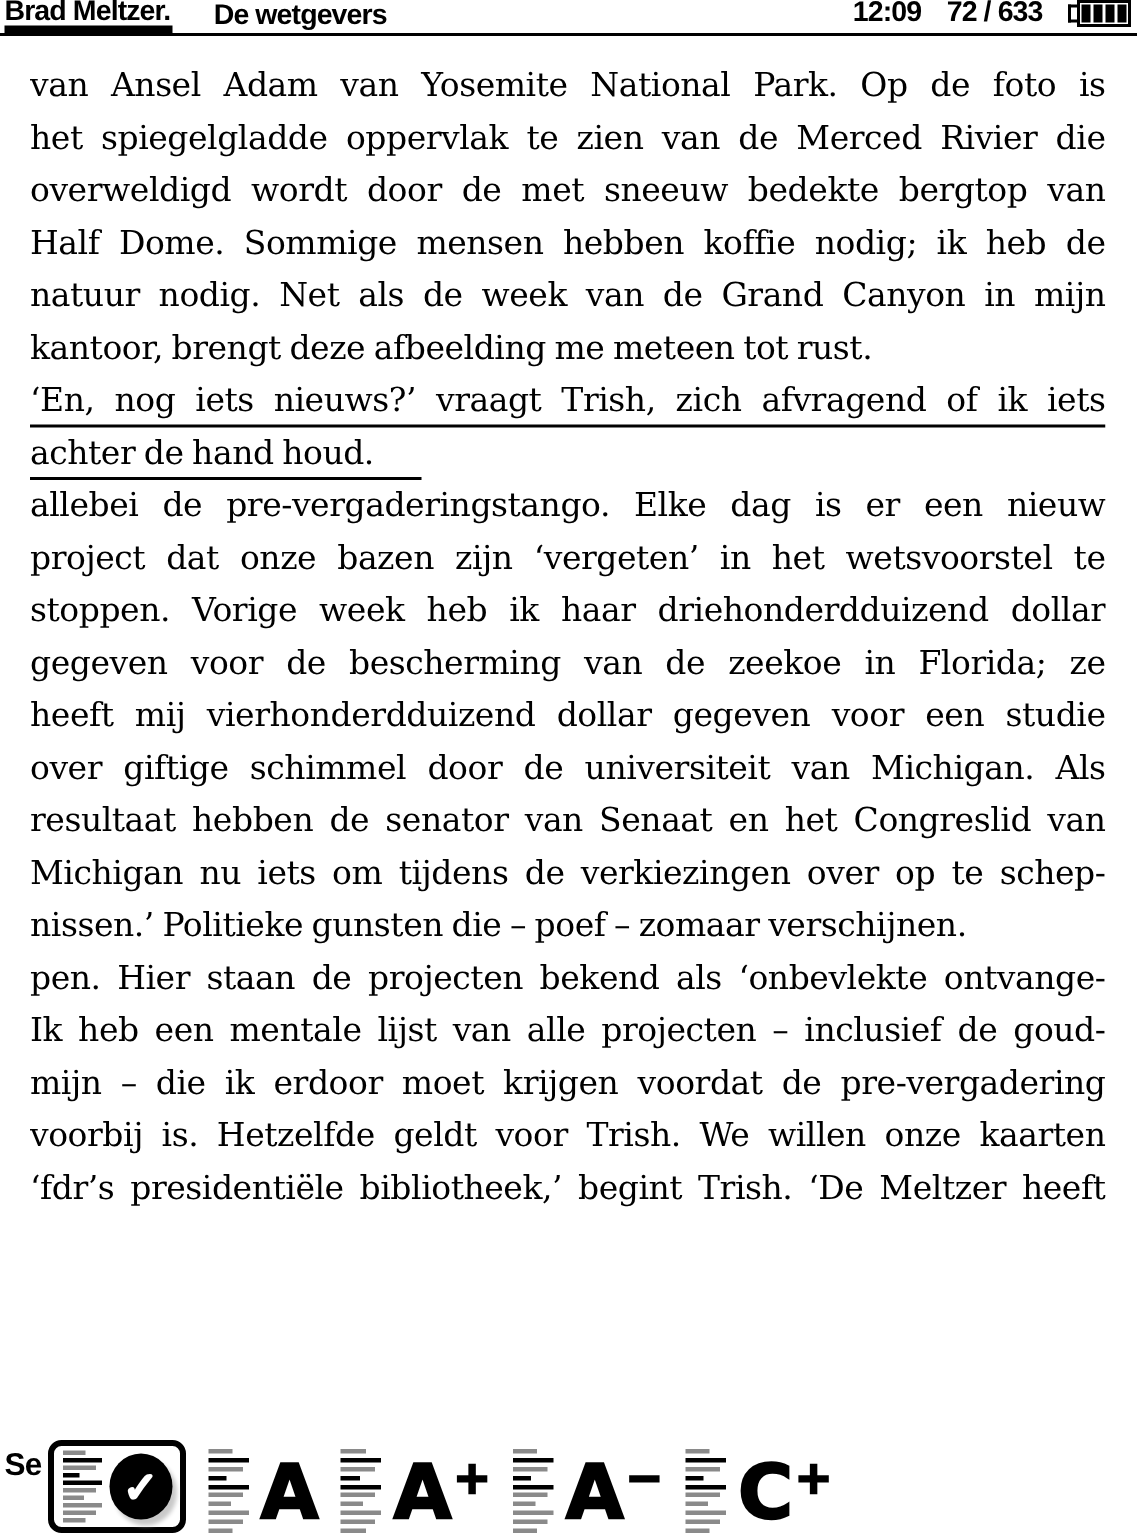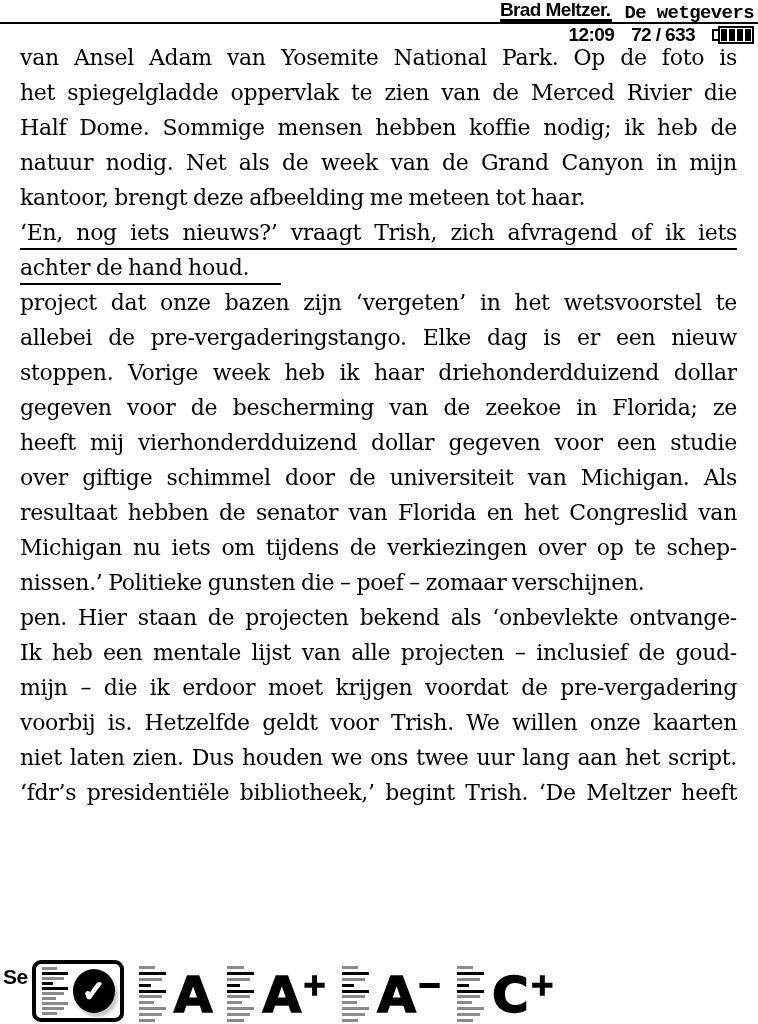--- a/index.html
+++ b/index.html
@@ -8,25 +8,25 @@
     background:#ffffff; color:#000;
     font-family:"Liberation Sans", sans-serif;
   }
 
   
   .statusbar {
     position:absolute; top:0; left:0; right:0; height:24px;
     border-bottom:2px solid #000;
     display:flex; justify-content:space-between; align-items:flex-end;
     padding:0 4px 0 3px; box-sizing:border-box;
-    font-weight:bold; font-size:19px; letter-spacing:-0.6px; white-space:nowrap;flex-direction:column;
+    font-weight:bold; font-size:19px; letter-spacing:-0.6px; white-space:nowrap;
   }
   .hleft { display:flex; align-items:flex-end; }
   .author { border-bottom:5px solid #000; padding-right:2px; line-height:19px; }
-  .title  { margin-left:12px; line-height:22px;font-family:Liberation Mono, monospace; }
+  .title  { margin-left:27px; line-height:22px; }
   .hright { display:flex; align-items:center; gap:17px; padding-bottom:2px; }
   .battery { display:flex; align-items:center; }
   .nub   { width:4px; height:8px; border:2px solid #000; border-right:none; background:#fff; }
   .bbody { width:36px; height:18px; border:2px solid #000; box-sizing:border-box; display:flex; gap:2px; padding:1px; background:#fff; }
   .bbody i { flex:1; background:#000; }
 
   
   .reader {
     position:absolute; top:40px; left:20px; width:717px;
     font-family:"DejaVu Serif", serif; font-size:22px;
@@ -89,39 +89,39 @@
             <i></i>
             <i></i>
           </span>
       </span>
     </div>
   </header>
 
   <main class="reader">
       <div class="line just">van Ansel Adam van Yosemite National Park. Op de foto is</div>
       <div class="line just">het spiegelgladde oppervlak te zien van de Merced Rivier die</div>
+      <div class="line just">overweldigd wordt door de met sneeuw bedekte bergtop van</div>
       <div class="line just">Half Dome. Sommige mensen hebben koffie nodig; ik heb de</div>
       <div class="line just">natuur nodig. Net als de week van de Grand Canyon in mijn</div>
-      <div class="line">kantoor, brengt deze afbeelding me meteen tot haar.</div>
+      <div class="line">kantoor, brengt deze afbeelding me meteen tot rust.</div>
       <div class="line just"><span class="hl">‘En, nog iets nieuws?’ vraagt Trish, zich afvragend of ik iets</span></div>
       <div class="line"><span class="hl">achter de hand houd.</span></div>
+      <div class="line just">allebei de pre-vergaderingstango. Elke dag is er een nieuw</div>
       <div class="line just">project dat onze bazen zijn ‘vergeten’ in het wetsvoorstel te</div>
-      <div class="line just">allebei de pre-vergaderingstango. Elke dag is er een nieuw</div>
       <div class="line just">stoppen. Vorige week heb ik haar driehonderdduizend dollar</div>
       <div class="line just">gegeven voor de bescherming van de zeekoe in Florida; ze</div>
       <div class="line just">heeft mij vierhonderdduizend dollar gegeven voor een studie</div>
       <div class="line just">over giftige schimmel door de universiteit van Michigan. Als</div>
-      <div class="line just">resultaat hebben de senator van Florida en het Congreslid van</div>
+      <div class="line just">resultaat hebben de senator van Senaat en het Congreslid van</div>
       <div class="line just">Michigan nu iets om tijdens de verkiezingen over op te schep-</div>
       <div class="line">nissen.’ Politieke gunsten die – poef – zomaar verschijnen.</div>
       <div class="line just">pen. Hier staan de projecten bekend als ‘onbevlekte ontvange-</div>
       <div class="line just">Ik heb een mentale lijst van alle projecten – inclusief de goud-</div>
       <div class="line just">mijn – die ik erdoor moet krijgen voordat de pre-vergadering</div>
       <div class="line just">voorbij is. Hetzelfde geldt voor Trish. We willen onze kaarten</div>
-      <div class="line just">niet laten zien. Dus houden we ons twee uur lang aan het script.</div>
       <div class="line just">‘fdr’s presidentiële bibliotheek,’ begint Trish. ‘De Meltzer heeft</div>
     </main>
 
   <div class="toolbar">
     <span class="se">Se</span>
     <div class="buttons">
         <div class="btn selected">
           <div class="tl-icon">
             <i class="g" style="width: 60%;"></i>
             <i class="k" style="width: 100%;"></i>

